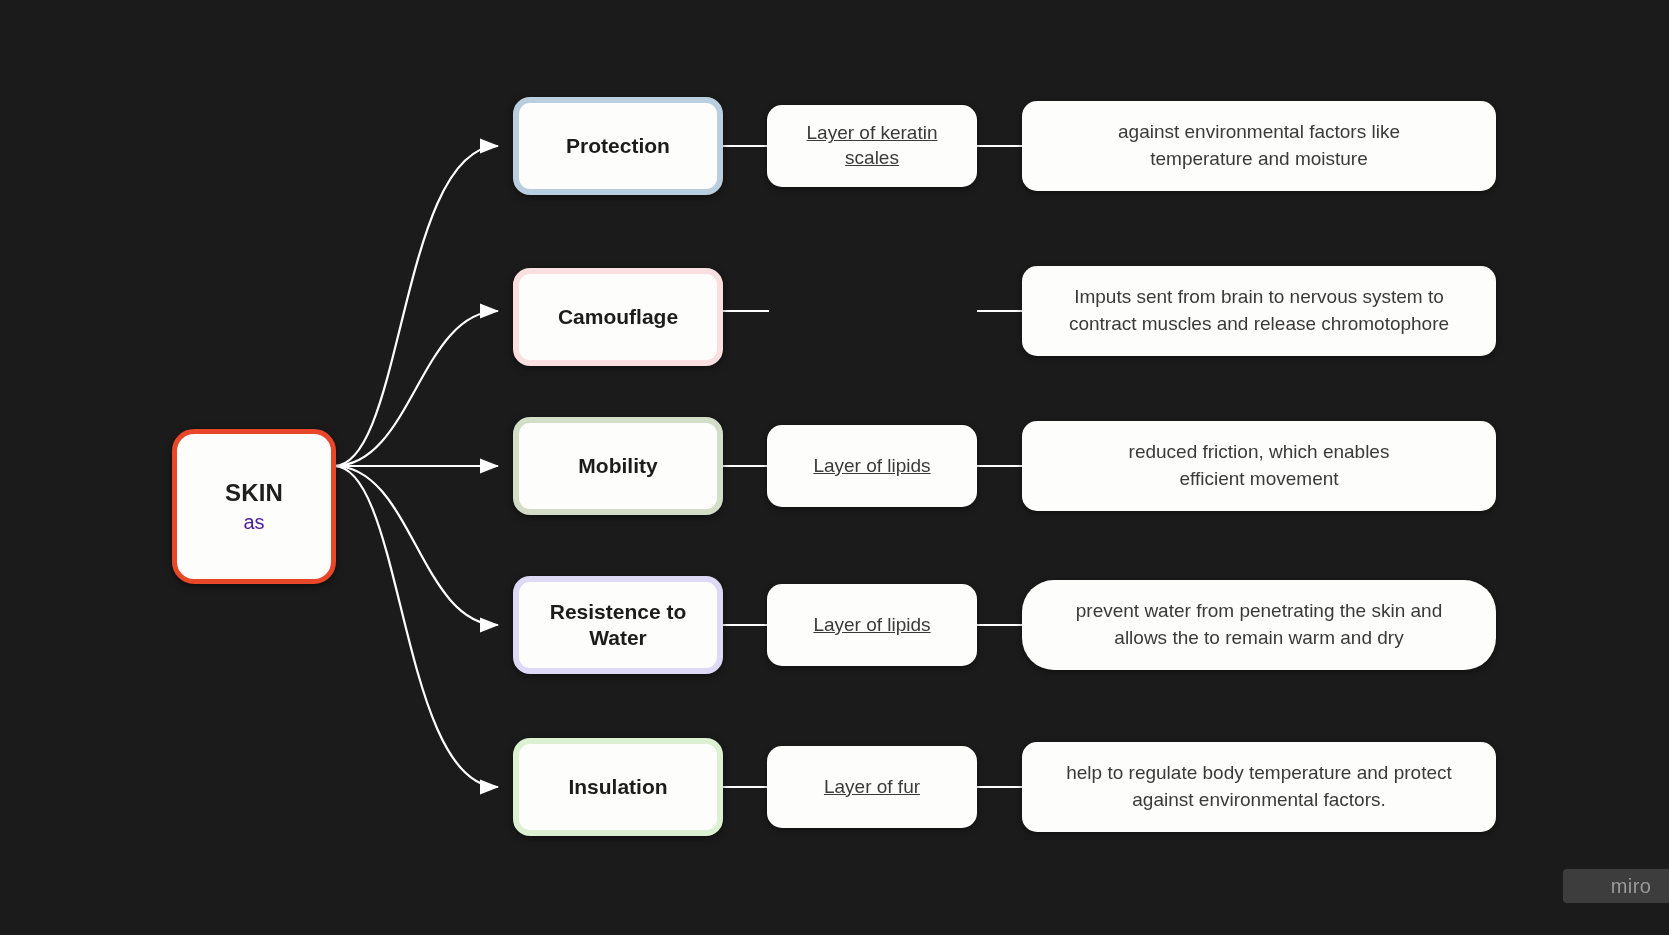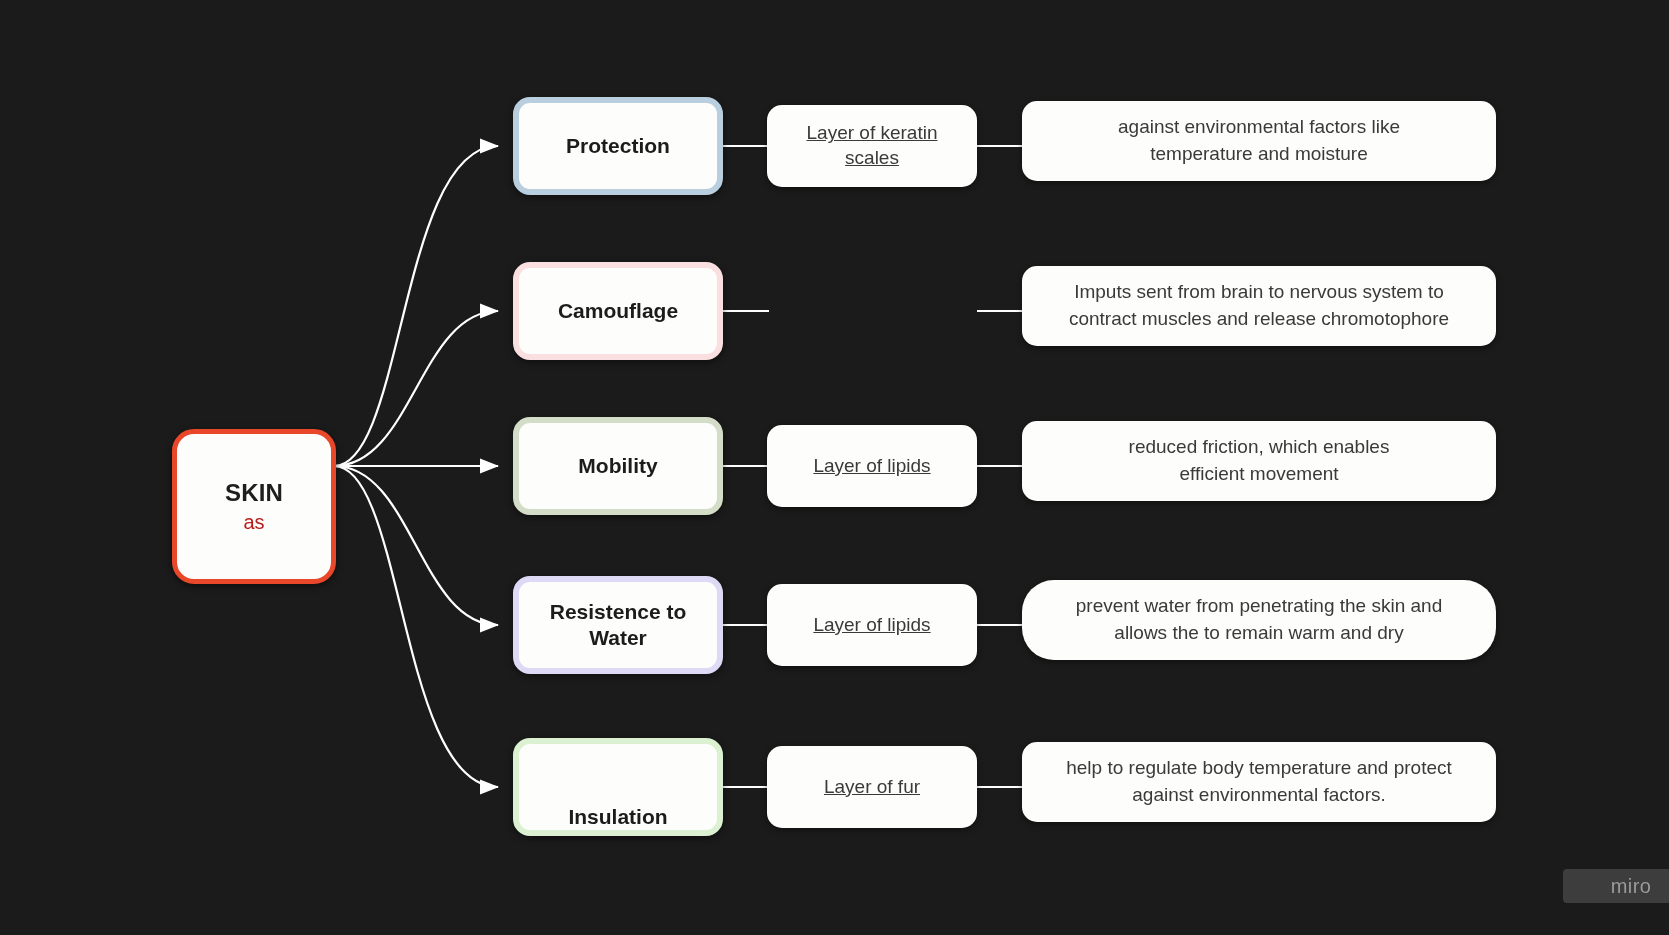--- a/index.html
+++ b/index.html
@@ -54,21 +54,21 @@
   }
   .root-title {
     font-size: 24px;
     font-weight: bold;
     color: #1e1e1e;
     line-height: 1.28;
     letter-spacing: 0.2px;
   }
   .root-sub {
     font-size: 20px;
-    color: #b91c1c;
+    color: #4c1d95;
     line-height: 1.3;
   }
 
   
   .branch-node {
     left: 513px;
     width: 210px;
     height: 98px;
     border-radius: 17px;
     border-style: solid;
@@ -97,21 +97,21 @@
     color: #3a3a3a;
     line-height: 1.3;
     padding: 0 10px;
     text-decoration: underline;
   }
 
   
   .detail-node {
     left: 1022px;
     width: 474px;
-    height: 80px;
+    height: 90px;
     border-radius: 15px;
     border: none;
     box-shadow: 0 2px 6px rgba(0,0,0,0.45);
   }
   .detail-label {
     font-size: 19px;
     color: #3a3a3a;
     line-height: 1.42;
     padding: 0 18px;
     white-space: pre-line;
@@ -179,21 +179,21 @@
     <div class="branch-label">Protection</div>
   </div>
   <div class="node mid-node" style="top:105px;">
     <div class="mid-label">Layer of keratin scales</div>
   </div>
   <div class="node detail-node" style="top:101px;">
     <div class="detail-label">against environmental factors like
 temperature and moisture</div>
   </div>
 
-  <div class="node branch-node" style="top:262px; border-color:#fadfe0;">
+  <div class="node branch-node" style="top:268px; border-color:#fadfe0;">
     <div class="branch-label">Camouflage</div>
   </div>
   <div class="node detail-node" style="top:266px;">
     <div class="detail-label">Imputs sent from brain to nervous system to
 contract muscles and release chromotophore</div>
   </div>
 
   <div class="node branch-node" style="top:417px; border-color:#d3ddc8;">
     <div class="branch-label">Mobility</div>
   </div>
@@ -209,21 +209,21 @@
     <div class="branch-label">Resistence to Water</div>
   </div>
   <div class="node mid-node" style="top:584px;">
     <div class="mid-label">Layer of lipids</div>
   </div>
   <div class="node detail-node" style="top:580px;border-radius:32px;">
     <div class="detail-label">prevent water from penetrating the skin and
 allows the to remain warm and dry</div>
   </div>
 
-  <div class="node branch-node" style="top:738px; border-color:#dcf0d2;justify-content:flex-end;">
+  <div class="node branch-node" style="top:738px; border-color:#dcf0d2;">
     <div class="branch-label">Insulation</div>
   </div>
   <div class="node detail-node" style="top:742px;">
     <div class="detail-label">help to regulate body temperature and protect
 against environmental factors.</div>
   </div>
   <div class="node mid-node" style="top:746px;">
     <div class="mid-label">Layer of fur</div>
   </div>
 

